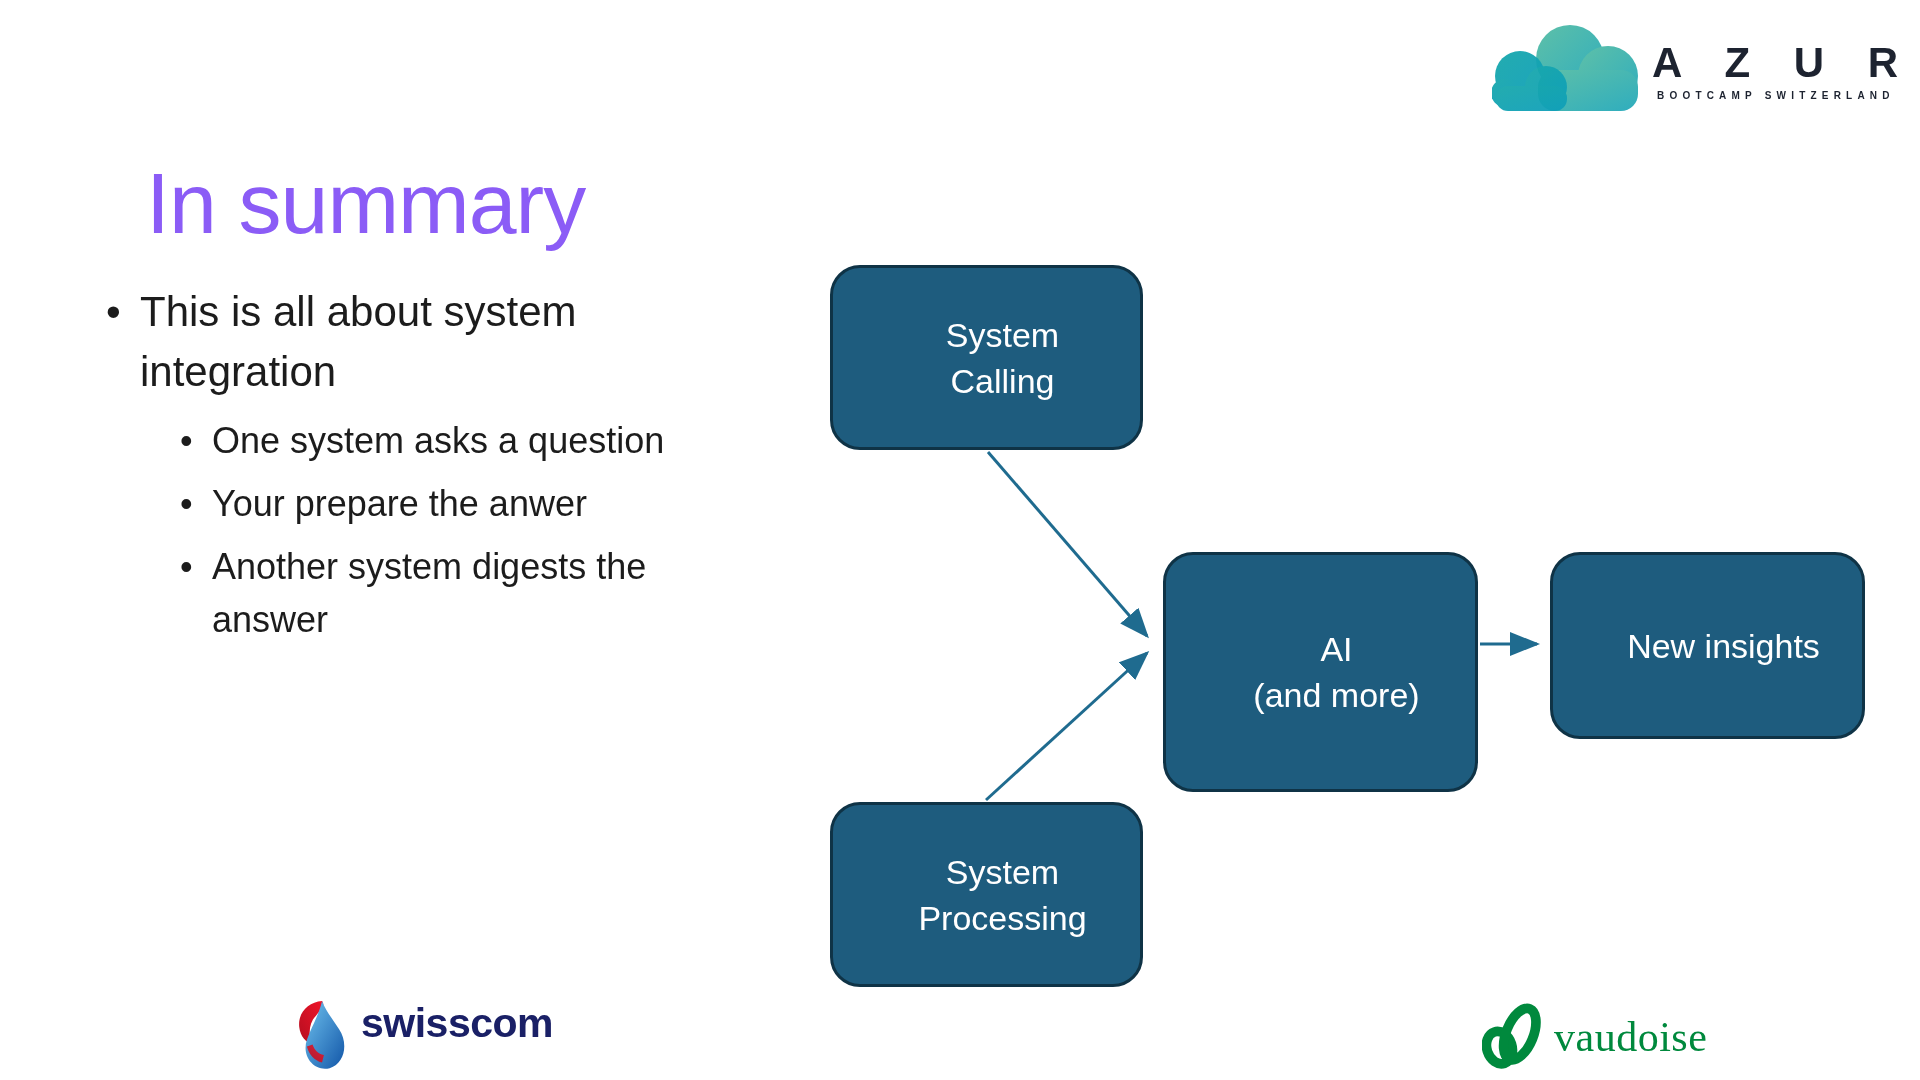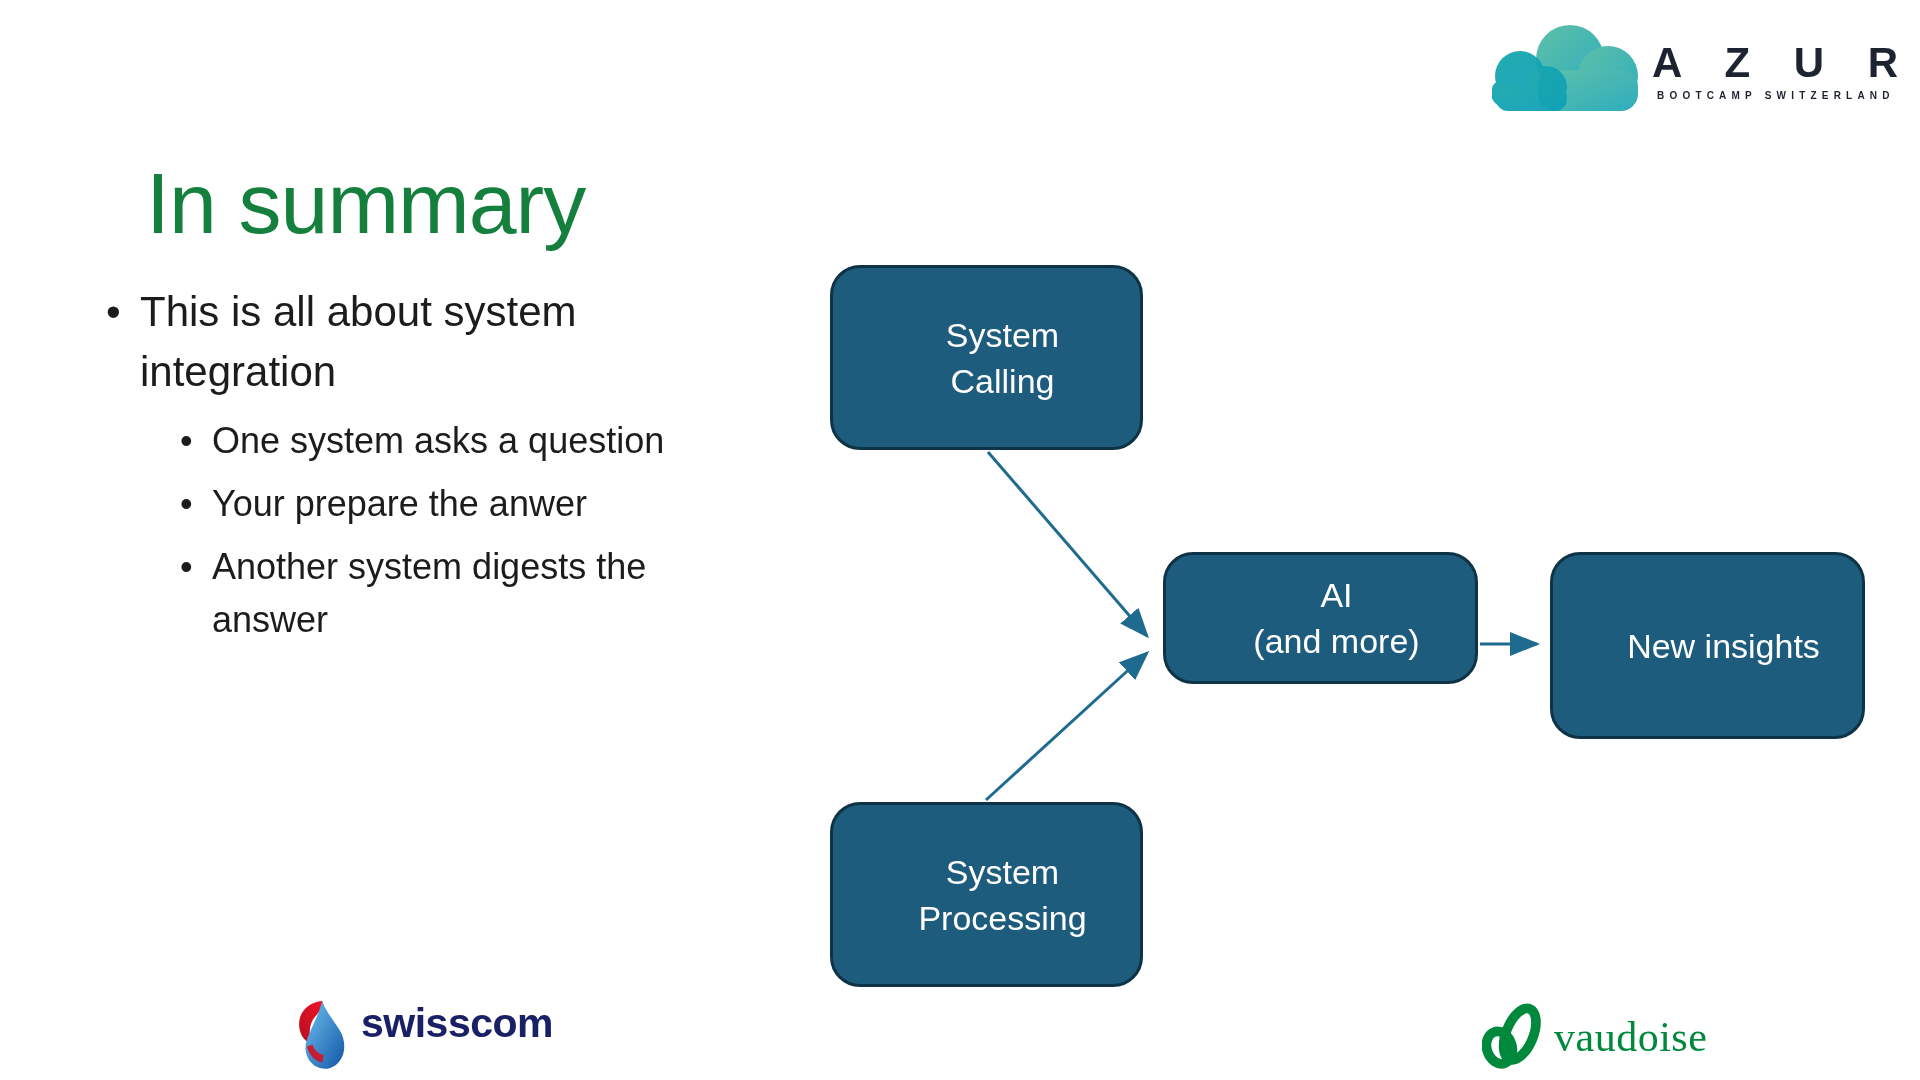--- a/index.html
+++ b/index.html
@@ -3,38 +3,38 @@
 <meta charset="utf-8">
 <style>
   html,body{margin:0;padding:0;background:#ffffff;}
   .slide{
     position:relative;width:1920px;height:1080px;background:#ffffff;
     font-family:"Liberation Sans",sans-serif;overflow:hidden;color:#1c1c1c;
   }
   
   .title{
     position:absolute;left:146px;top:98px;
-    font-size:86px;font-weight:400;letter-spacing:-1px;color:#15803d;
+    font-size:86px;font-weight:400;letter-spacing:-1px;color:#8b5cf6;
     line-height:1.1;white-space:nowrap;
   }
   
   .bullets{position:absolute;left:106px;top:282px;width:740px;}
   .bullet{position:relative;}
   .bullet .line{display:block;}
   .b1{font-size:42px;line-height:60px;padding-left:34px;margin-bottom:12px;}
   .b2{font-size:36px;line-height:53px;margin-left:74px;padding-left:32px;margin-bottom:10px;}
   .bullet::before{content:"\2022";position:absolute;left:0;top:0;}
   
   .node{
     position:absolute;background:#1E5C7E;border:3px solid #0F3346;border-radius:30px;
     color:#ffffff;display:flex;flex-direction:column;align-items:center;justify-content:center;
     font-size:34px;line-height:46px;text-align:center;box-sizing:border-box;padding-left:32px;
   }
   #node-system-calling{left:830px;top:265px;width:313px;height:185px;}
-  #node-ai{left:1163px;top:552px;width:315px;height:132px;}
+  #node-ai{left:1163px;top:552px;width:315px;height:240px;}
   #node-new-insights{left:1550px;top:552px;width:315px;height:187px;}
   #node-system-processing{left:830px;top:802px;width:313px;height:185px;}
   .node .line{display:block;}
   .arrows{position:absolute;left:0;top:0;pointer-events:none;}
   
   .azure{position:absolute;left:1492px;top:14px;display:flex;align-items:flex-start;}
   .azure-cloud{display:block;}
   .azure-text{margin-left:10px;margin-top:28px;}
   .azure-name{font-size:42px;font-weight:700;letter-spacing:16px;color:#1d2330;line-height:1;white-space:nowrap;}
   .azure-tag{font-size:10px;font-weight:700;letter-spacing:5.2px;color:#1d2330;margin-top:6px;margin-left:5px;white-space:nowrap;}

